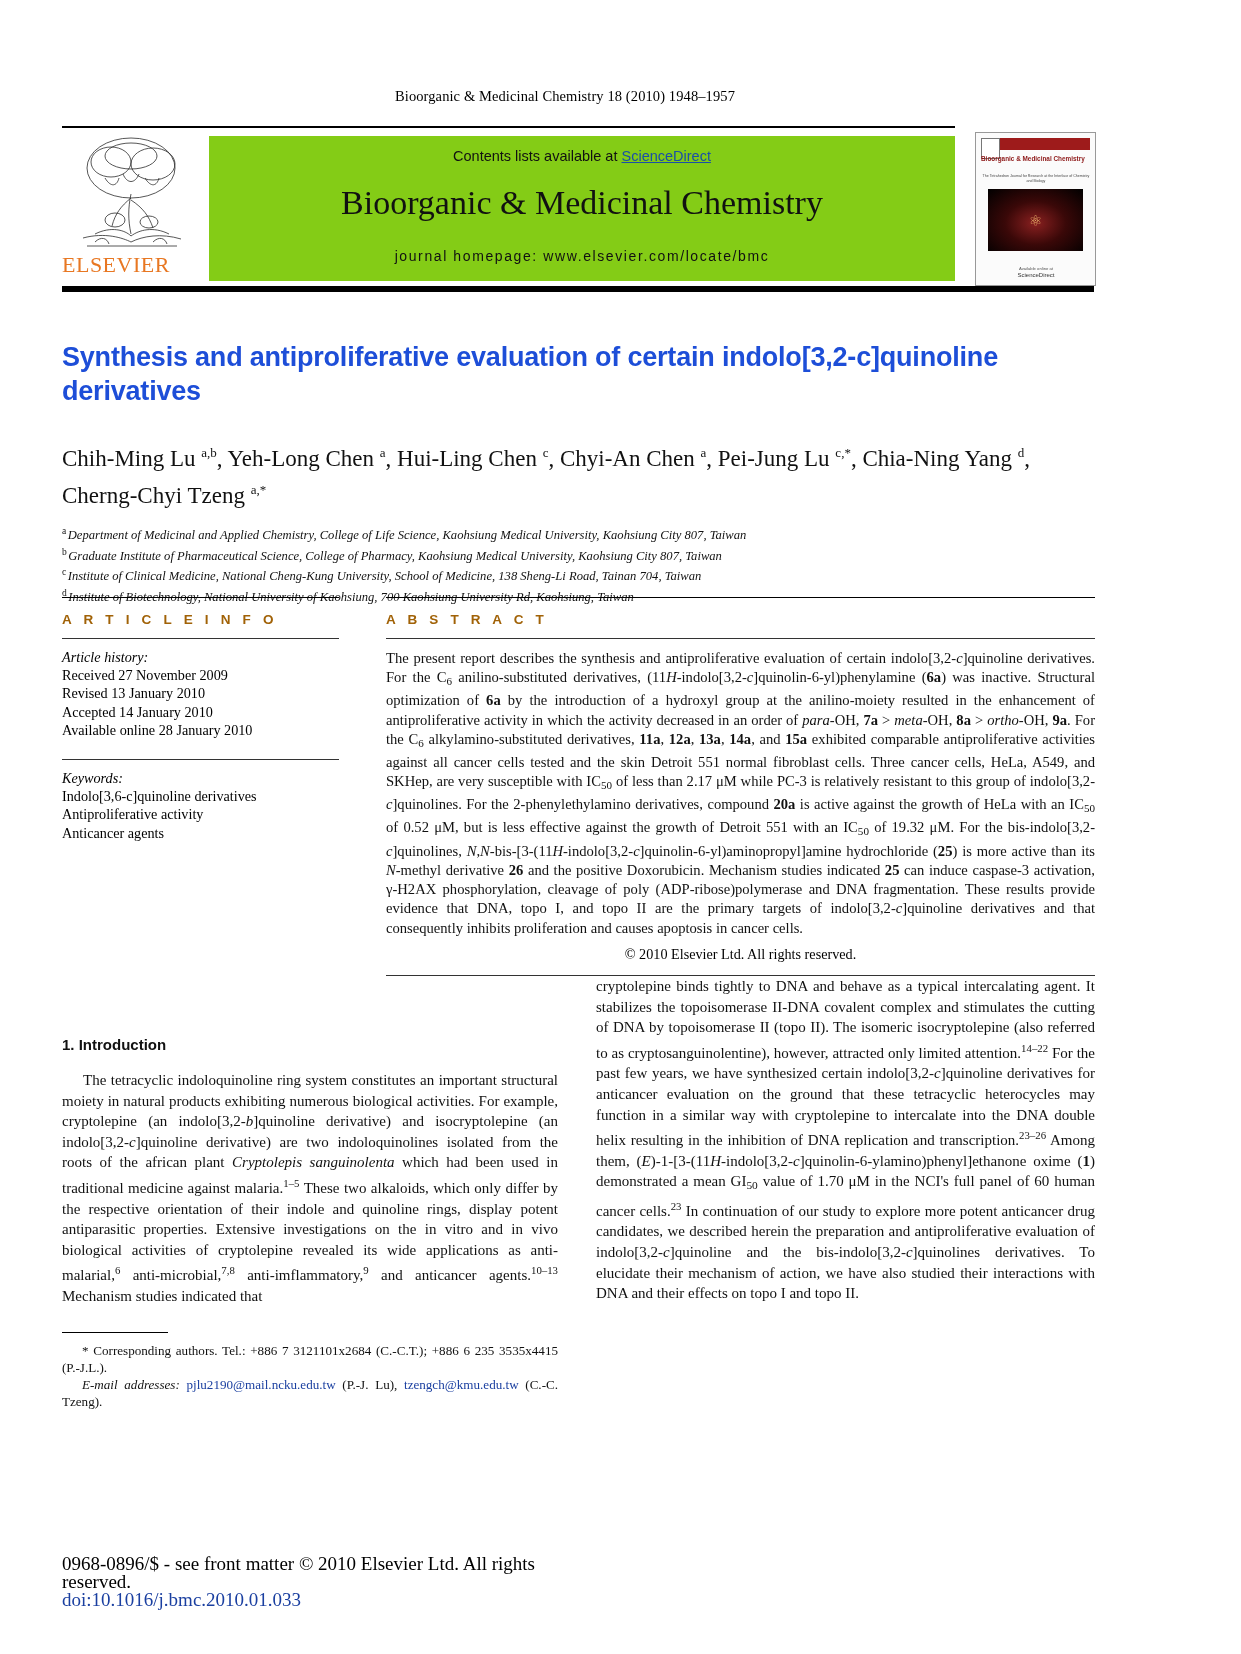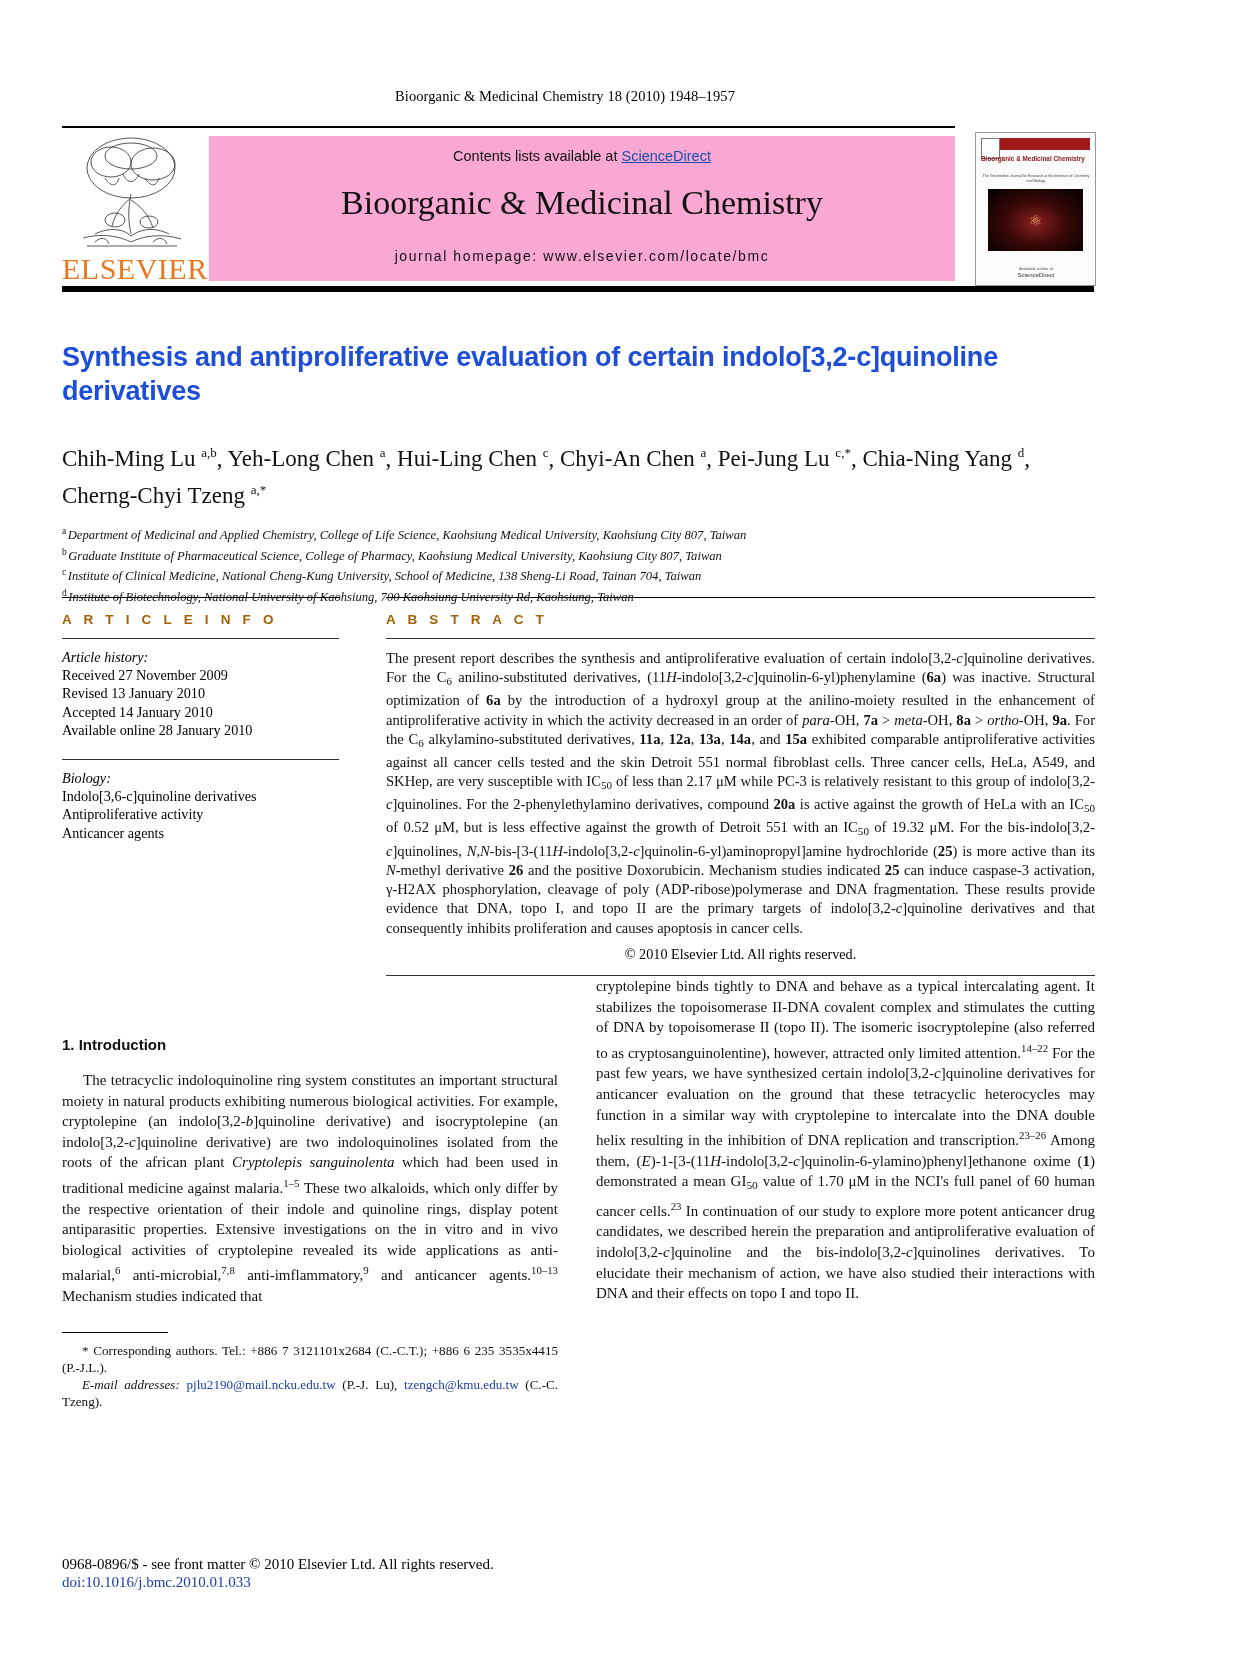--- a/index.html
+++ b/index.html
@@ -64,34 +64,34 @@
   .elsevier-tree {
     position: absolute;
     left: 3px; top: 0;
     width: 133px; height: 120px;
     overflow: hidden;
   }
   .elsevier-word {
     position: absolute;
     left: 0; top: 118px;
     width: 139px;
-    text-align: right;
+    text-align: left;
     font-family: "Liberation Serif", serif;
-    font-size: 30px;
+    font-size: 22px;
     letter-spacing: .5px;
     color: #E87722;
     font-weight: 400;
   }
   .journal-band {
     position: absolute;
     left: 147px;
     top: 10px;
     width: 746px;
     height: 145px;
-    background: #f9a8d4;
+    background: #84cc16;
   }
   .contents-line {
     position: absolute;
     left: 0; right: 0;
     top: 12px;
     text-align: center;
     font-family: "Liberation Sans", sans-serif;
     font-size: 14.5px;
     color: #111;
   }
@@ -316,21 +316,21 @@
   .footnote .star { letter-spacing: 0; }
   a.mail, .mail {
     color: #1a3fa0;
     text-decoration: none;
   }
   .issn-block {
     position: absolute;
     left: 62px;
     top: 1555px;
     width: 500px;
-    font-size: 15px;
+    font-size: 19px;
     line-height: 18px;
   }
   .issn-block .doi { color: #1a3fa0; }
 </style>
 </head>
 <body>
 
 <div class="page">
 
   <div class="running-head">Bioorganic &amp; Medicinal Chemistry 18 (2010) 1948–1957</div>
@@ -408,21 +408,21 @@
     <div class="info-body">
       <div class="it">Article history:</div>
       <div>Received 27 November 2009</div>
       <div>Revised 13 January 2010</div>
       <div>Accepted 14 January 2010</div>
       <div>Available online 28 January 2010</div>
     </div>
     <div class="info-gap"></div>
     <div class="hrule thin"></div>
     <div class="info-body">
-      <div class="it">Biology:</div>
+      <div class="it">Keywords:</div>
       <div>Indolo[3,6-c]quinoline derivatives</div>
       <div>Antiproliferative activity</div>
       <div>Anticancer agents</div>
     </div>
   </div>
 
   <div class="abs-col">
     <div class="hrule"></div>
     <div class="sec-head">A B S T R A C T</div>
     <div class="hrule thin"></div>

